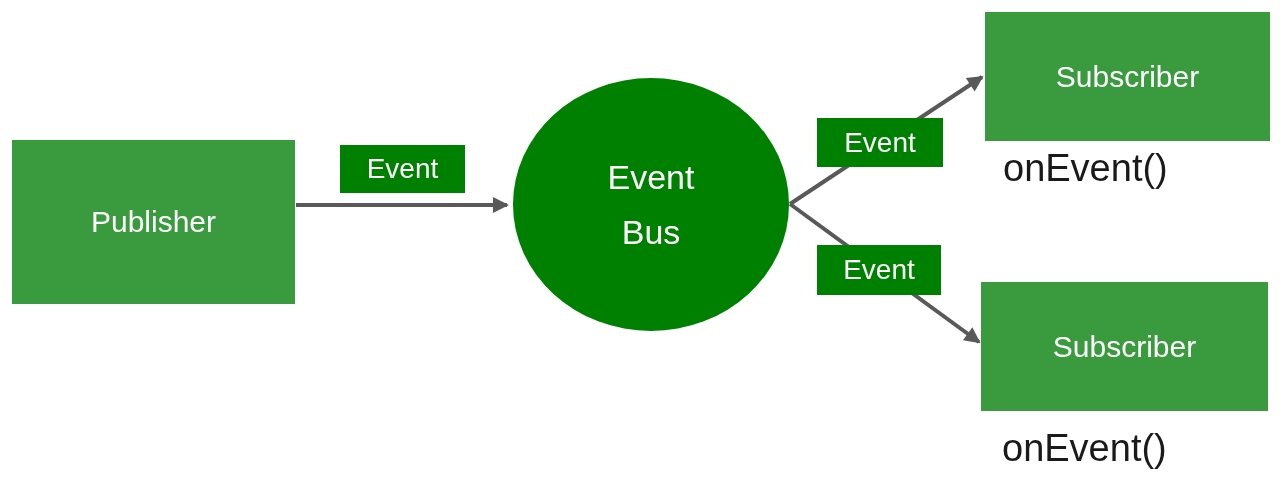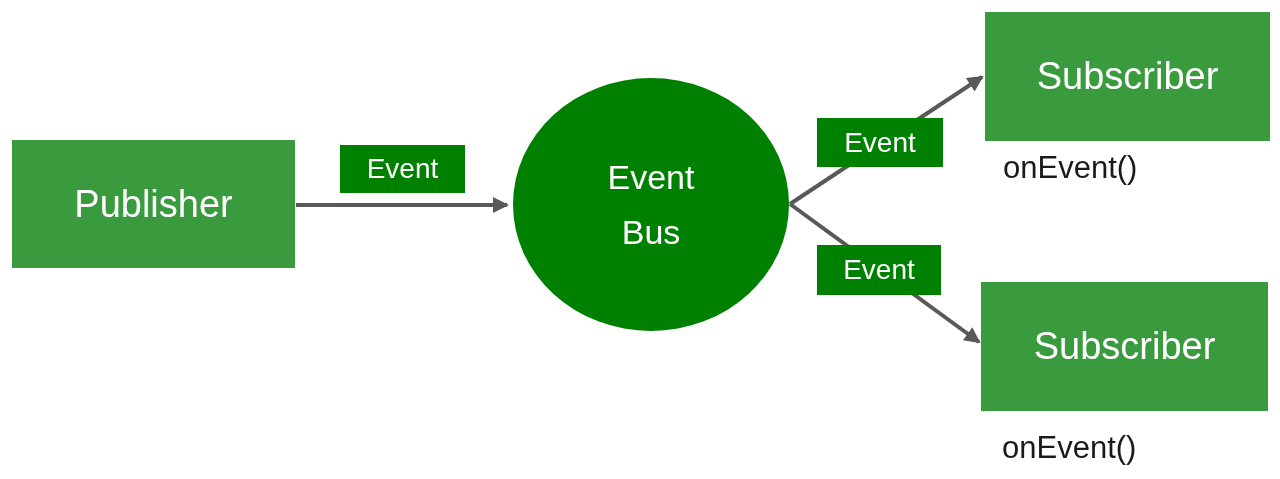--- a/index.html
+++ b/index.html
@@ -30,23 +30,23 @@
   .node {
     position: absolute;
     display: flex;
     align-items: center;
     justify-content: center;
     color: var(--text-light, #ffffff);
     z-index: 2;
   }
   .rect-node {
     background: var(--node-green, #399b3d);
-    font-size: 38px;
+    font-size: 30px;
   }
-  .publisher   { left: 12px;  top: 140px; width: 283px; height: 128px; }
+  .publisher   { left: 12px;  top: 140px; width: 283px; height: 164px; }
   .subscriber-top    { left: 985px; top: 12px;  width: 285px; height: 129px; }
   .subscriber-bottom { left: 981px; top: 282px; width: 287px; height: 129px; }
   .bus-node {
     left: 513px; top: 78px;
     width: 276px; height: 253px;
     background: var(--dark-green, #008000);
     border-radius: 50%;
     flex-direction: column;
     font-size: 34px;
     line-height: 55px;
@@ -61,21 +61,21 @@
     color: var(--text-light, #ffffff);
     font-size: 28px;
     z-index: 3;
   }
   .event-label-1 { left: 340px; top: 145px; width: 125px; height: 48px; }
   .event-label-2 { left: 817px; top: 118px; width: 126px; height: 49px; }
   .event-label-3 { left: 817px; top: 245px; width: 124px; height: 50px; }
   .method-label {
     position: absolute;
     color: var(--text-dark, #1a1a1a);
-    font-size: 31px;
+    font-size: 38px;
     line-height: 40px;
     z-index: 2;
     white-space: nowrap;
   }
   .post-label { left: 340px; top: 226px; width: 130px; text-align: center; }
   .onevent-top    { left: 1003px; top: 148px; }
   .onevent-bottom { left: 1002px; top: 428px; }
 </style>
 </head>
 <body>

